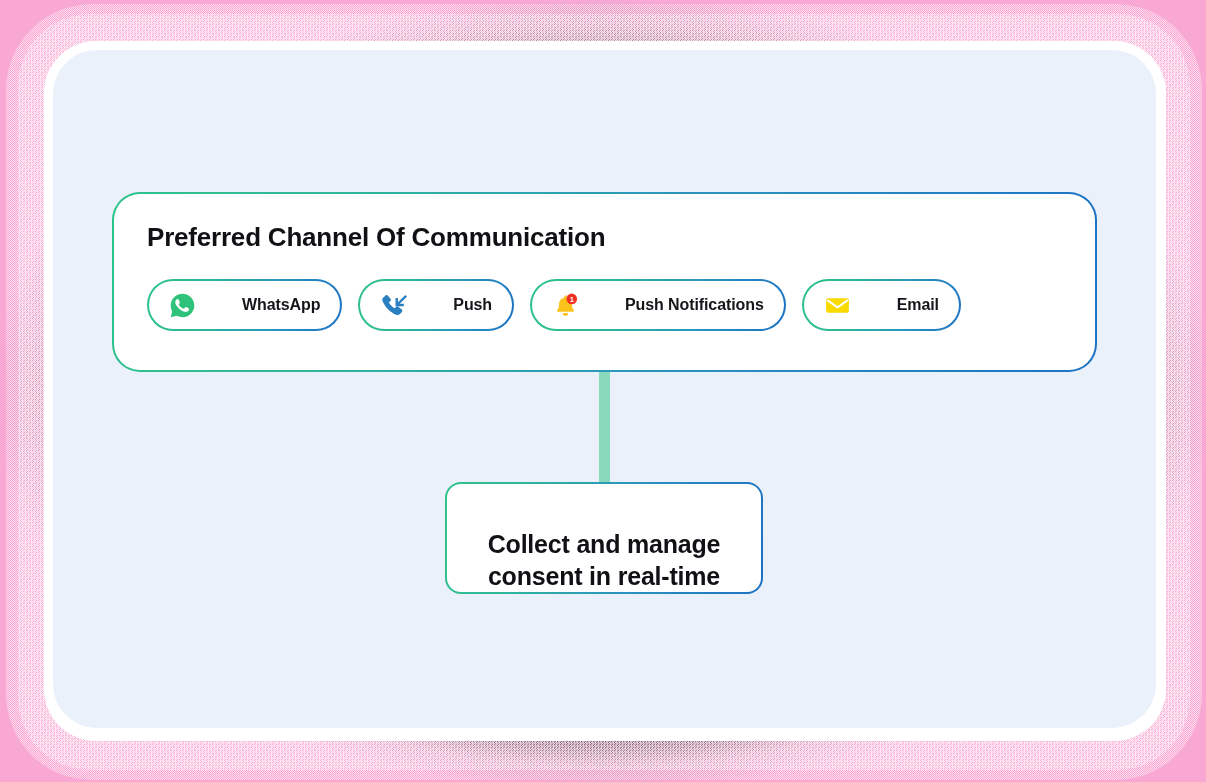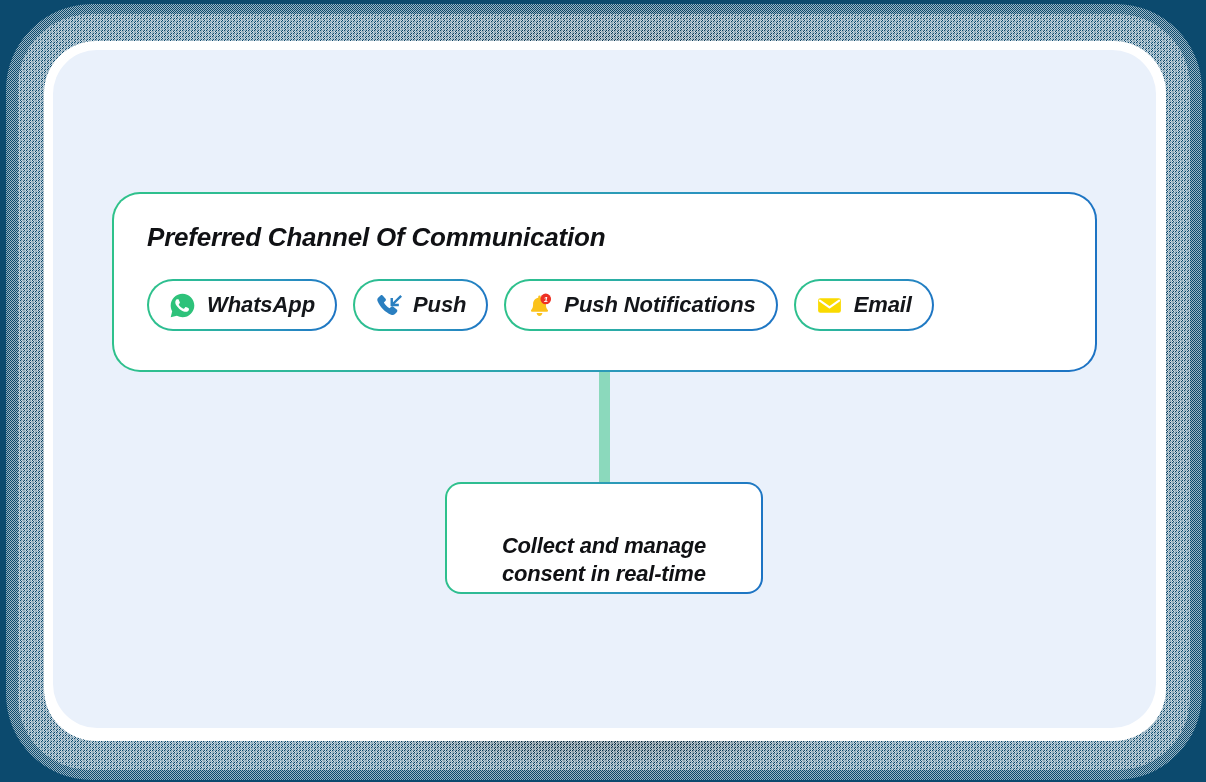--- a/index.html
+++ b/index.html
@@ -9,22 +9,21 @@
     height: 782px;
     overflow: hidden;
     background: #ffffff;
     font-family: "Liberation Sans", sans-serif;
   }
 
   #stage {
     position: relative;
     width: 1206px;
     height: 782px;
-    background: #0c4a6e;
-    font-style: italic;
+    background: #f9a8d4;
   }
 
   
   .shadow-noise {
     position: absolute;
     left: 18px;
     top: 14px;
     width: 1172px;
     height: 756px;
     border-radius: 72px;
@@ -144,49 +143,51 @@
     height: 52px;
     padding: 0 20px;
     border-radius: 26px;
     background:
       linear-gradient(#ffffff, #ffffff) padding-box,
       linear-gradient(100deg, #2ec28a 0%, #2bb79c 30%, #2a93bf 68%, #1c72c4 100%) border-box;
     border: 2px solid transparent;
     cursor: pointer;
   }
   .chip .label {
-    font-size: 22px;
+    font-size: 16px;
     font-weight: bold;
     color: #14161a;
     white-space: nowrap;
     letter-spacing: -0.1px;
+    margin-left: 35px;
   }
   .chip .icon {
     display: block;
     flex: 0 0 auto;
     line-height: 0;
     position: relative;
   }
 
   
   #bottom-card {
     left: 445px;
     top: 482px;
     width: 318px;
     height: 112px;
     border-radius: 16px;
     display: flex;
     align-items: center;
     justify-content: center;
   }
   #bottom-text {
-    font-size: 22px;
+    font-size: 25px;
     font-weight: bold;
     color: #101114;
     line-height: 1.28;
+    text-align: center;
     letter-spacing: -0.2px;
     white-space: pre-line;
     margin-top: 44px;
   }
 </style>
 </head>
 <body>
 
 <div id="stage">
 

